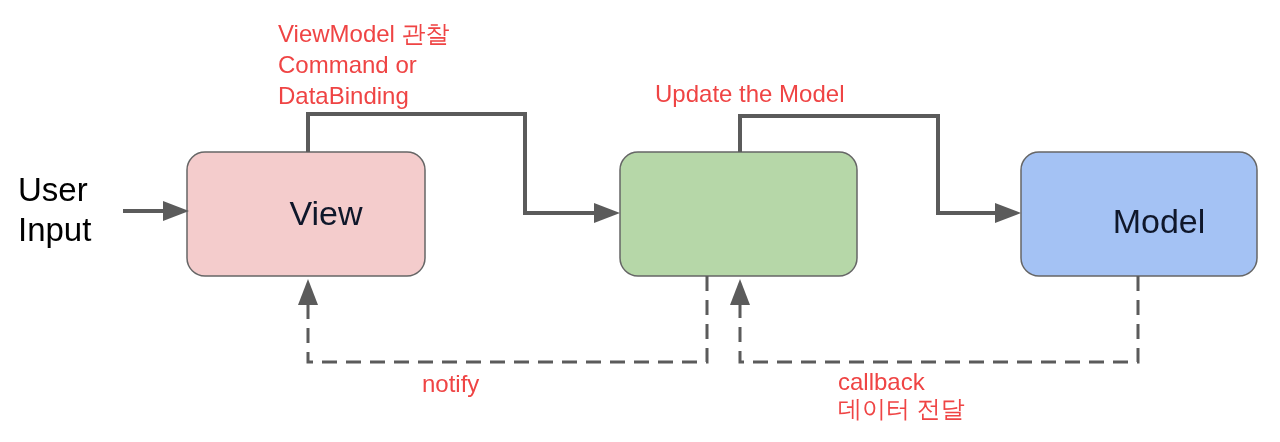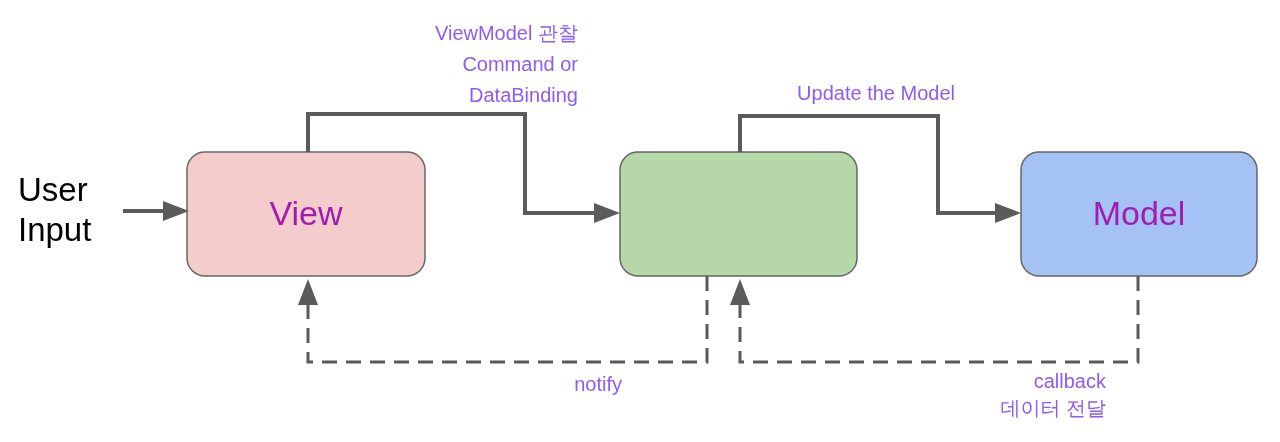--- a/index.html
+++ b/index.html
@@ -26,41 +26,42 @@
     width: 1280px;
     height: 442px;
   }
   .node-label {
     position: absolute;
     display: flex;
     align-items: center;
     justify-content: center;
     font-size: 34px;
     line-height: 1.1;
-    color: #a21caf;
+    color: #0f172a;
     text-align: center;
     pointer-events: none;
+    padding-left: 20px;
   }
   .node-label.view      { left: 187px; top: 152px; width: 238px; height: 124px; }
   .node-label.viewmodel { left: 620px; top: 152px; width: 237px; height: 124px; }
-  .node-label.model     { left: 1021px; top: 152px; width: 236px; height: 124px; }
+  .node-label.model     { left: 1021px; top: 160px; width: 236px; height: 124px; }
 
   .edge-label {
     position: absolute;
-    font-size: 20px;
+    font-size: 24px;
     line-height: 31px;
-    text-align: right;
+    text-align: left;
     white-space: pre-line;
-    color: #8b5cf6;
+    color: #ef4444;
     pointer-events: none;
   }
   .edge-label.top-left   { left: 278px;  top: 18px;  width: 300px; }
   .edge-label.top-right  { left: 655px;  top: 80px;  width: 300px; line-height: 27px; }
   .edge-label.notify     { left: 422px;  top: 369px; width: 200px; line-height: 30px; }
-  .edge-label.callback   { left: 806px;  top: 368px; width: 300px; line-height: 27px; }
+  .edge-label.callback   { left: 838px;  top: 368px; width: 300px; line-height: 27px; }
 
   .user-input-label {
     position: absolute;
     left: 18px;
     top: 170px;
     width: 120px;
     font-size: 33px;
     line-height: 40px;
     white-space: pre-line;
     text-align: left;

